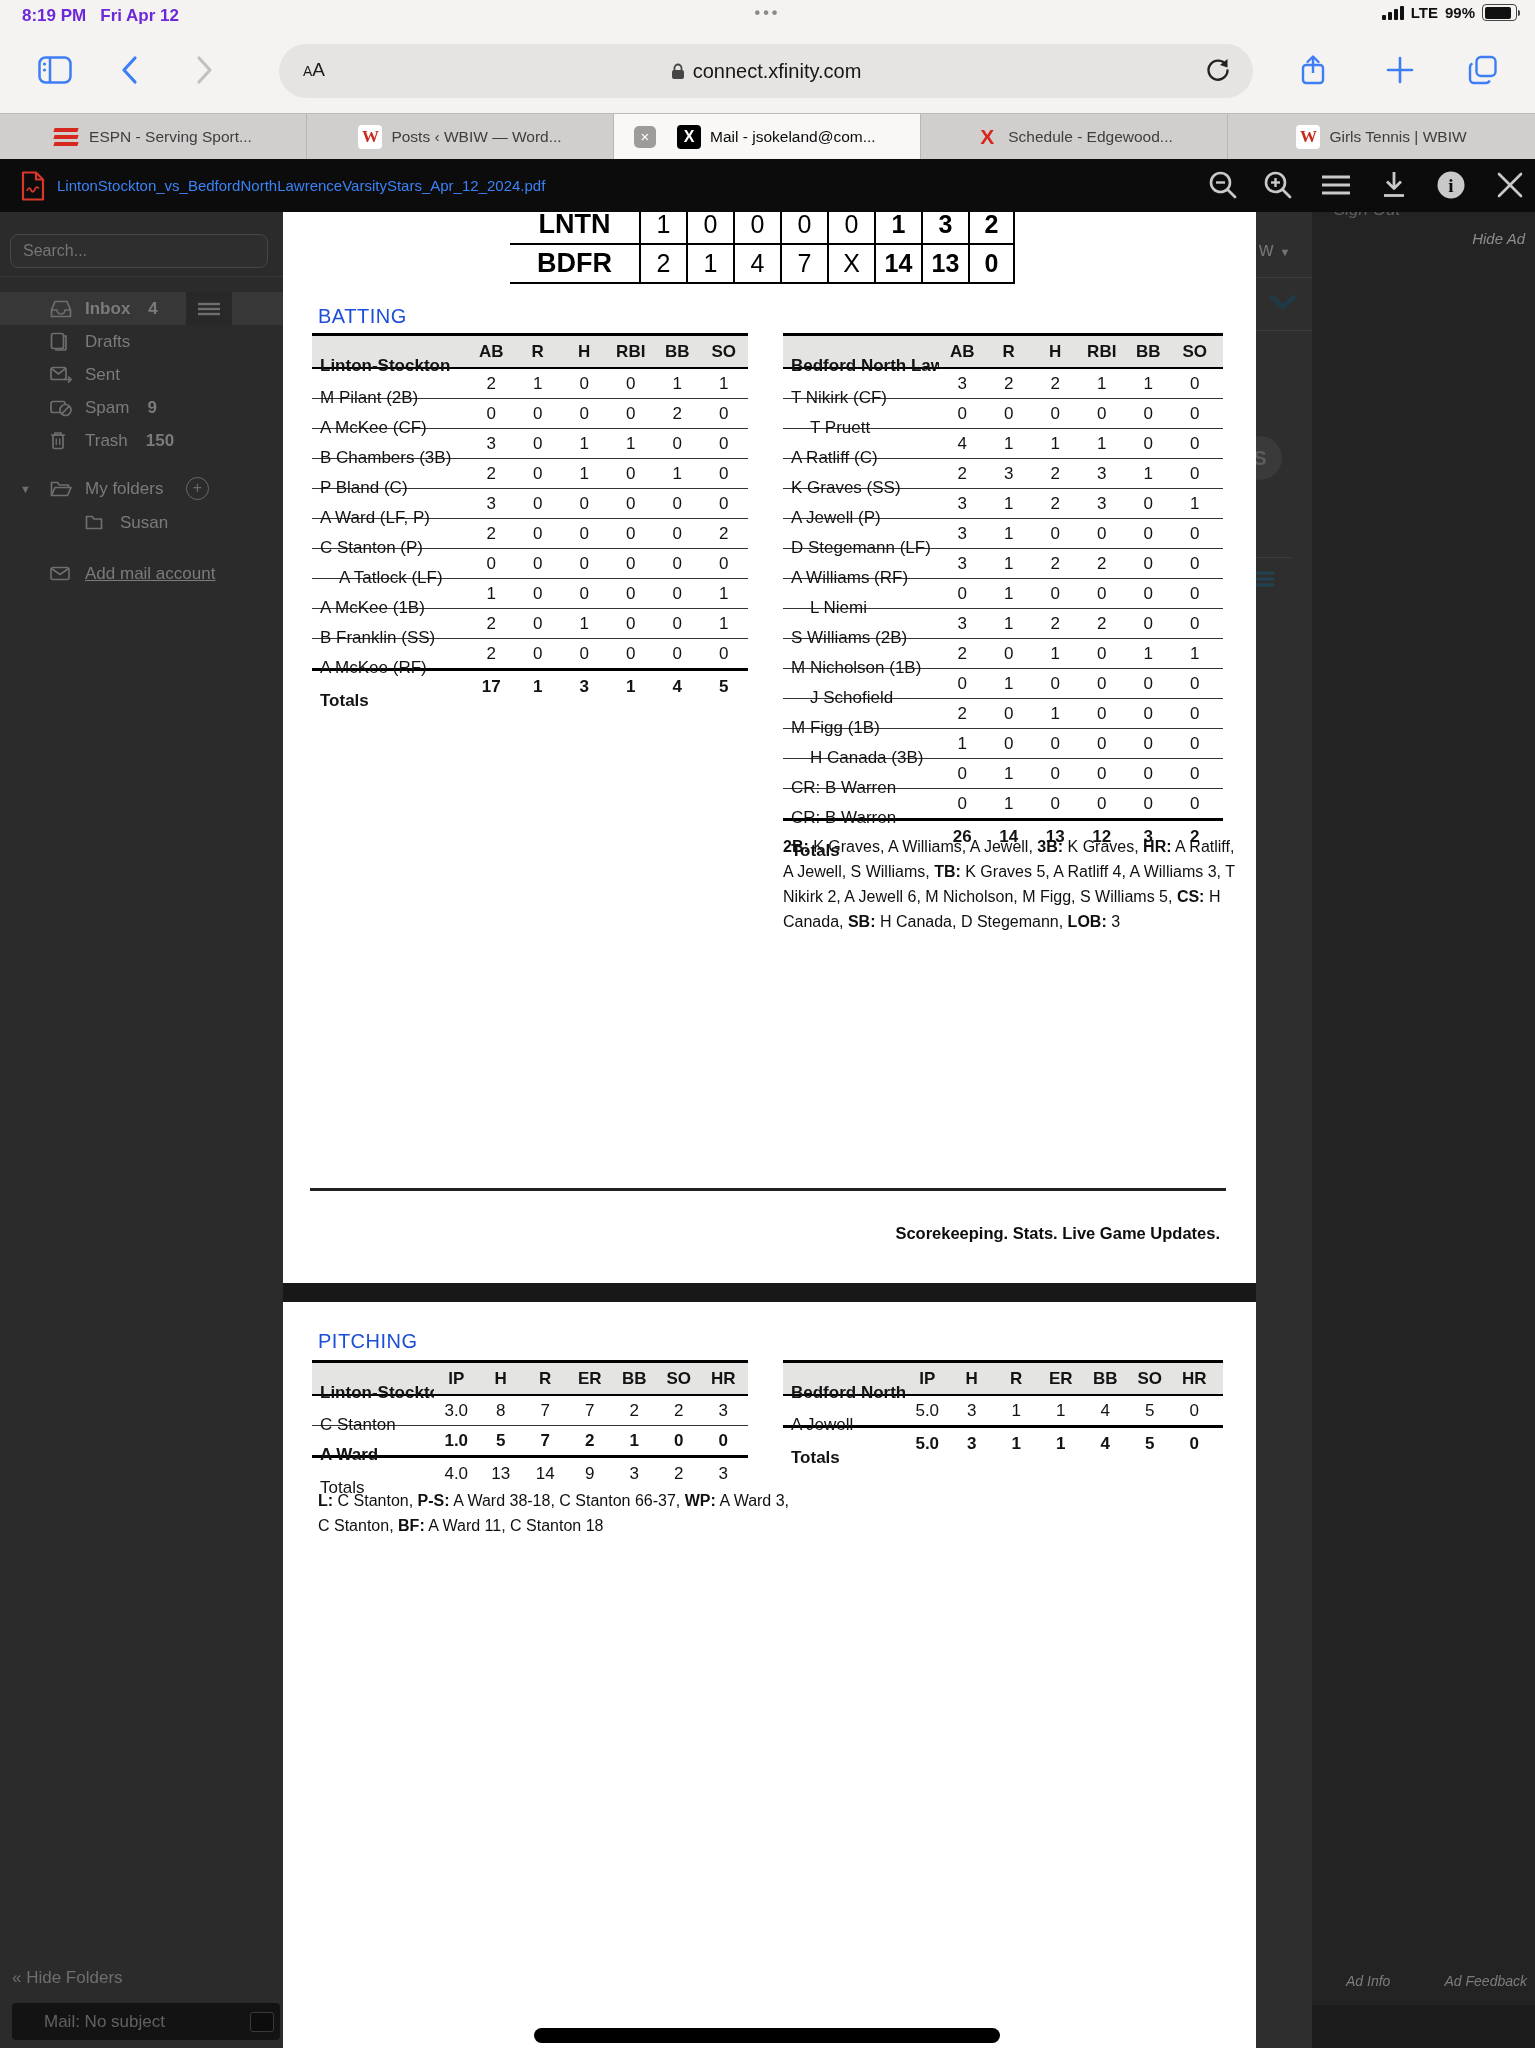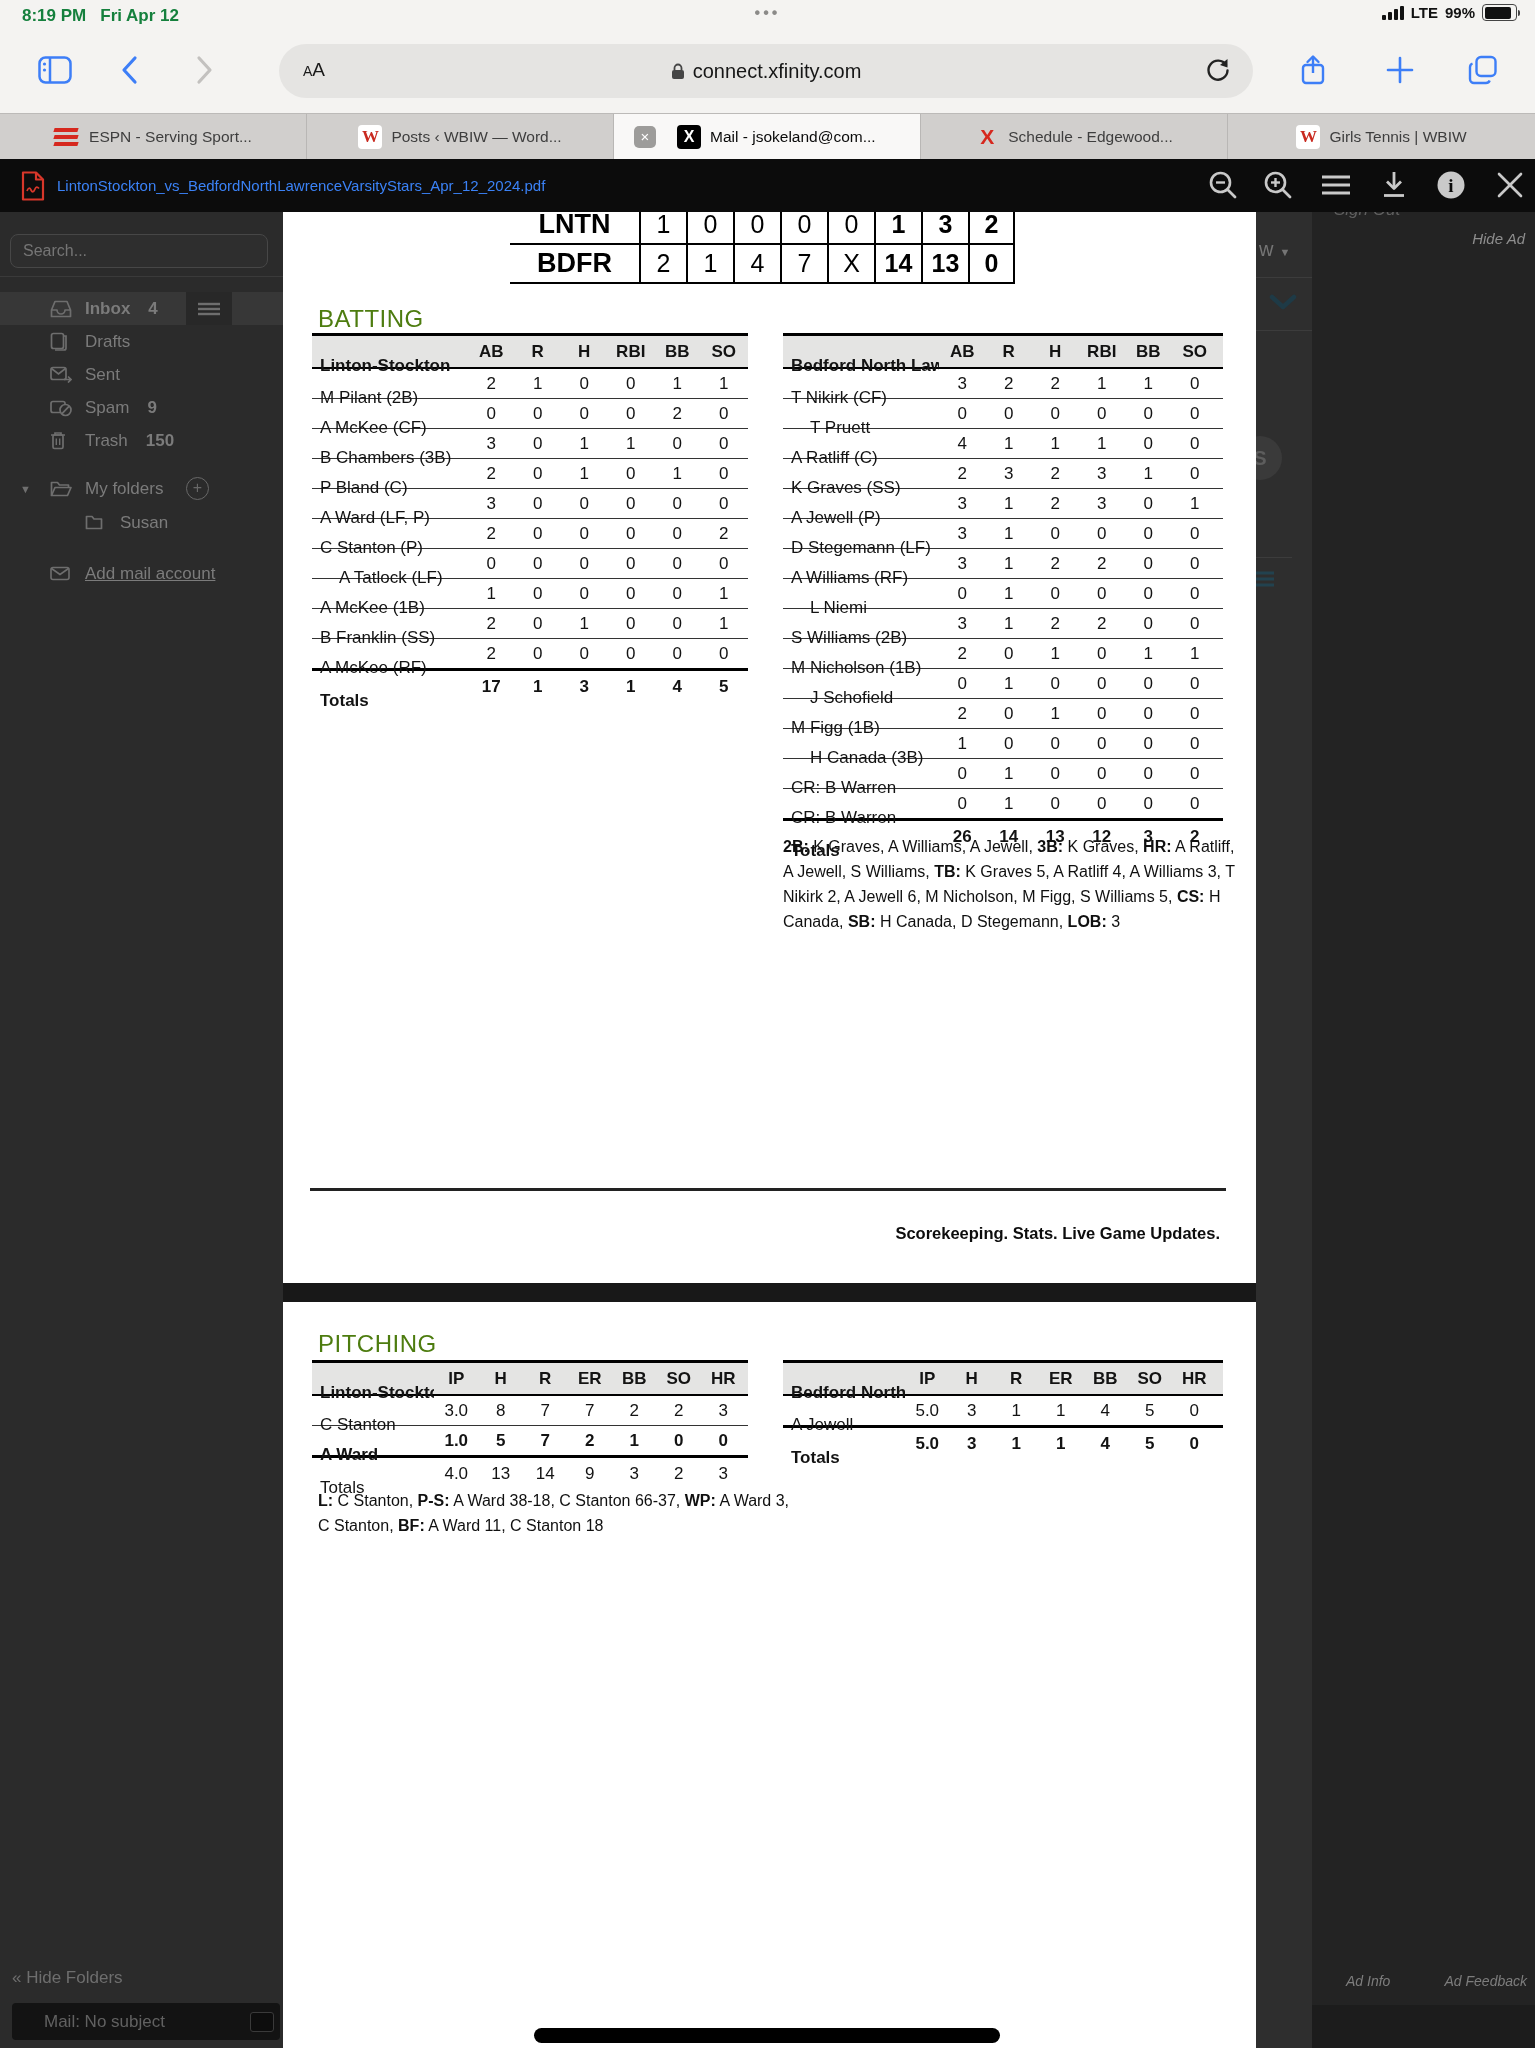--- a/index.html
+++ b/index.html
@@ -1,20 +1,20 @@
 <!DOCTYPE html>
 <html><head>
 <meta charset="utf-8">
 <style>
   html,body{margin:0;padding:0;background:#000;}
   .screen{position:relative;width:1535px;height:2048px;overflow:hidden;
     font-family:"Liberation Sans",sans-serif;background:#2b2b2b;}
   
   .status-bar{position:absolute;left:0;top:0;width:1535px;height:30px;background:#f4f3f1;z-index:6;}
-  .sb-left{position:absolute;left:22px;top:6px;font-size:17px;font-weight:700;color:#15803d;}
+  .sb-left{position:absolute;left:22px;top:6px;font-size:17px;font-weight:700;color:#6d28d9;}
   .sb-left span{margin-right:14px;}
   .sb-dots{position:absolute;left:0;right:0;top:4px;text-align:center;color:#8b8a88;font-size:16px;letter-spacing:3px;font-weight:700;}
   .sb-right{position:absolute;right:18px;top:4px;display:flex;align-items:center;gap:7px;color:#111;font-size:15px;font-weight:600;}
   .sig{display:flex;align-items:flex-end;gap:2px;height:15px;}
   .sig i{display:block;width:4px;background:#111;border-radius:1px;}
   .batt{position:relative;width:33px;height:15px;border:1.5px solid #444;border-radius:4px;}
   .batt i{position:absolute;left:1.5px;top:1.5px;bottom:1.5px;width:26px;background:#111;border-radius:2px;}
   .batt b{position:absolute;right:-4px;top:4.5px;width:2px;height:6px;background:#444;border-radius:0 2px 2px 0;}
   
   .toolbar{position:absolute;left:0;top:30px;width:1535px;height:83px;background:#f4f3f1;z-index:6;}
@@ -81,21 +81,21 @@
   .page2{top:1090px;height:746px;}
   
   .ls{position:absolute;left:227px;top:-6px;color:#000;}
   .ls-row{display:flex;border-bottom:2.5px solid #000;}
   .ls-label{width:129px;height:37px;display:flex;align-items:center;justify-content:center;font-size:27px;font-weight:600;}
   .ls-cell{width:47px;height:37px;border-left:2px solid #000;display:flex;align-items:center;justify-content:center;
     font-size:25px;font-weight:500;box-sizing:border-box;}
   .ls-cell:last-child{border-right:2px solid #000;}
   .ls-bold{font-weight:700;}
   
-  .sec-h{position:absolute;font-size:24px;font-weight:500;letter-spacing:0.5px;color:#4d7c0f;}
+  .sec-h{position:absolute;font-size:20px;font-weight:500;letter-spacing:0.5px;color:#1d4ed8;}
   .notes{position:absolute;font-size:16px;line-height:25px;color:#101010;}
   .notes b{font-weight:700;}
   .rule{position:absolute;left:27px;width:916px;height:3px;background:#222;}
   .tagline{position:absolute;right:36px;top:1012px;font-size:16.5px;font-weight:700;color:#0d0d0d;}
   
   .stat-table{position:absolute;border-top:3px solid #000;color:#131313;font-size:17px;}
   .st-row{display:flex;align-items:center;height:29px;border-bottom:1.5px solid #333;box-sizing:content-box;}
   .st-header{height:31px;background:#e4e4e3;border-bottom:2.5px solid #000;font-weight:700;}
   .st-name{padding-left:8px;white-space:nowrap;overflow:hidden;box-sizing:border-box;flex:0 0 auto;margin-top:28px;}
   .st-val{text-align:center;flex:0 0 auto;}

